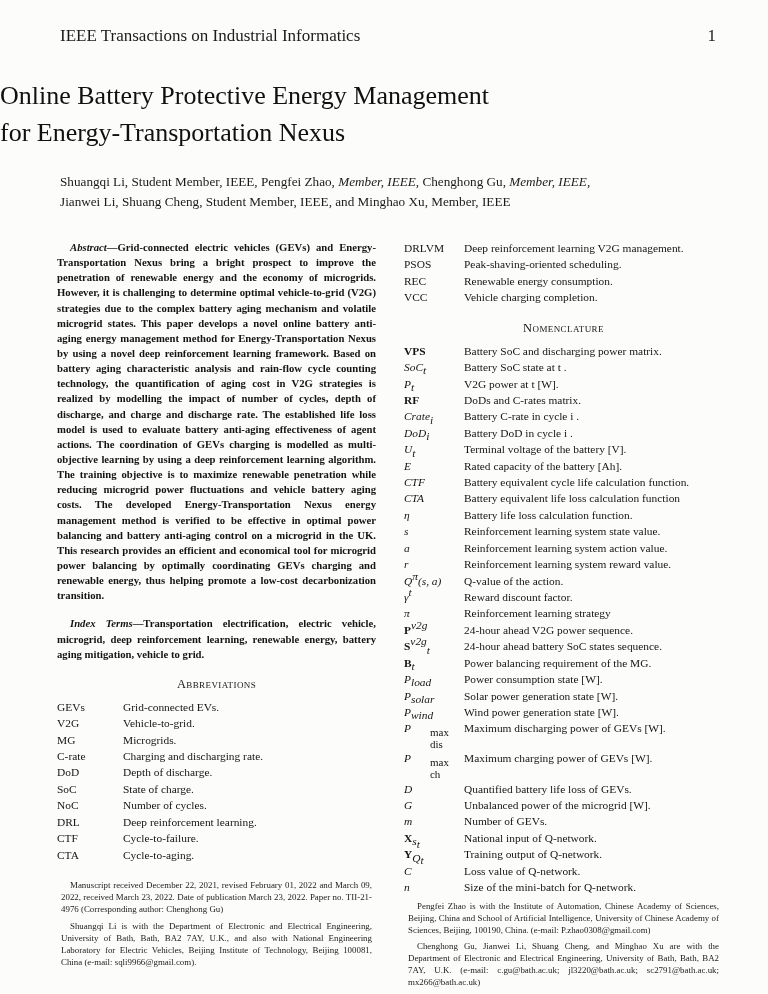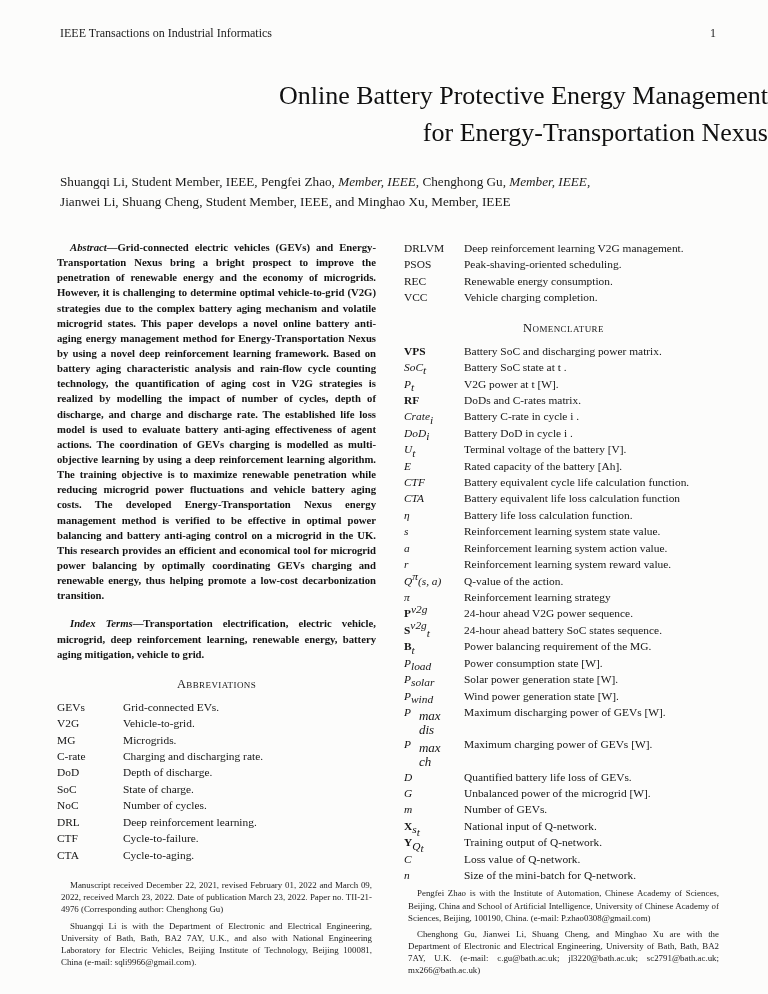--- a/index.html
+++ b/index.html
@@ -13,26 +13,26 @@
   .page{
     position:relative;
     width:768px;height:994px;
     background:#fcfcfb;
     box-sizing:border-box;
   }
   
   .runhead{
     position:absolute;top:26px;left:60px;right:52px;
     display:flex;justify-content:space-between;
-    font-size:12px;color:#1b1b1b;
+    font-size:17px;color:#1b1b1b;
   }
   
   .title{
     position:absolute;top:78px;left:0;right:0;
-    text-align:right;
+    text-align:left;
     font-size:26px;line-height:1.42;
     color:#101010;
   }
   
   .authors{
     position:absolute;top:172px;left:60px;right:52px;
     text-align:left;
     font-size:13.2px;line-height:1.55;
     color:#1a1a1a;
   }
@@ -65,23 +65,22 @@
   .defrow{display:flex;}
   .defrow .term{flex:0 0 66px;}
   .col-right .defrow .term{flex:0 0 60px;}
   .defrow .def{flex:1 1 auto;}
   .sym i, .sym b{font-size:11.4px;}
   .sym sup, .sym sub{font-size:8px;line-height:0;}
   .sym sub .sub2{font-size:7px;}
   .stack{
     display:inline-flex;flex-direction:column;
     vertical-align:-4px;
-    font-size:13px;line-height:1.05;
-    font-style:italic;
-    margin-left:8px;
+    font-size:11px;line-height:1.05;
+    margin-left:19px;
   }
   
   .fnblock{margin-top:auto;}
   .fn{
     font-size:8.9px;line-height:1.36;
     text-align:justify;
     margin:4px;text-indent:9px;
     color:#222;
   }
   .nomen-gap{margin-top:15px;}
@@ -243,20 +242,24 @@
           </div>
           <div class="defrow">
             <span class="term"><span class="sym"><i class="symbase">r</i></span></span>
             <span class="def">Reinforcement learning system reward value.</span>
           </div>
           <div class="defrow">
             <span class="term"><span class="sym"><i class="symbase">Q</i><sup><i>π</i></sup><i>(s, a)</i></span></span>
             <span class="def">Q-value of the action.</span>
           </div>
           <div class="defrow">
+            <span class="term"><span class="sym"><i class="symbase">γ</i><sup><i>t</i></sup></span></span>
+            <span class="def">Reward discount factor.</span>
+          </div>
+          <div class="defrow">
             <span class="term"><span class="sym"><i class="symbase">π</i></span></span>
             <span class="def">Reinforcement learning strategy</span>
           </div>
           <div class="defrow">
             <span class="term"><span class="sym"><b class="symbase">P</b><sup><i>v2g</i></sup></span></span>
             <span class="def">24-hour ahead V2G power sequence.</span>
           </div>
           <div class="defrow">
             <span class="term"><span class="sym"><b class="symbase">S</b><sup><i>v2g</i></sup><sub><i>t</i></sub></span></span>
             <span class="def">24-hour ahead battery SoC states sequence.</span>

